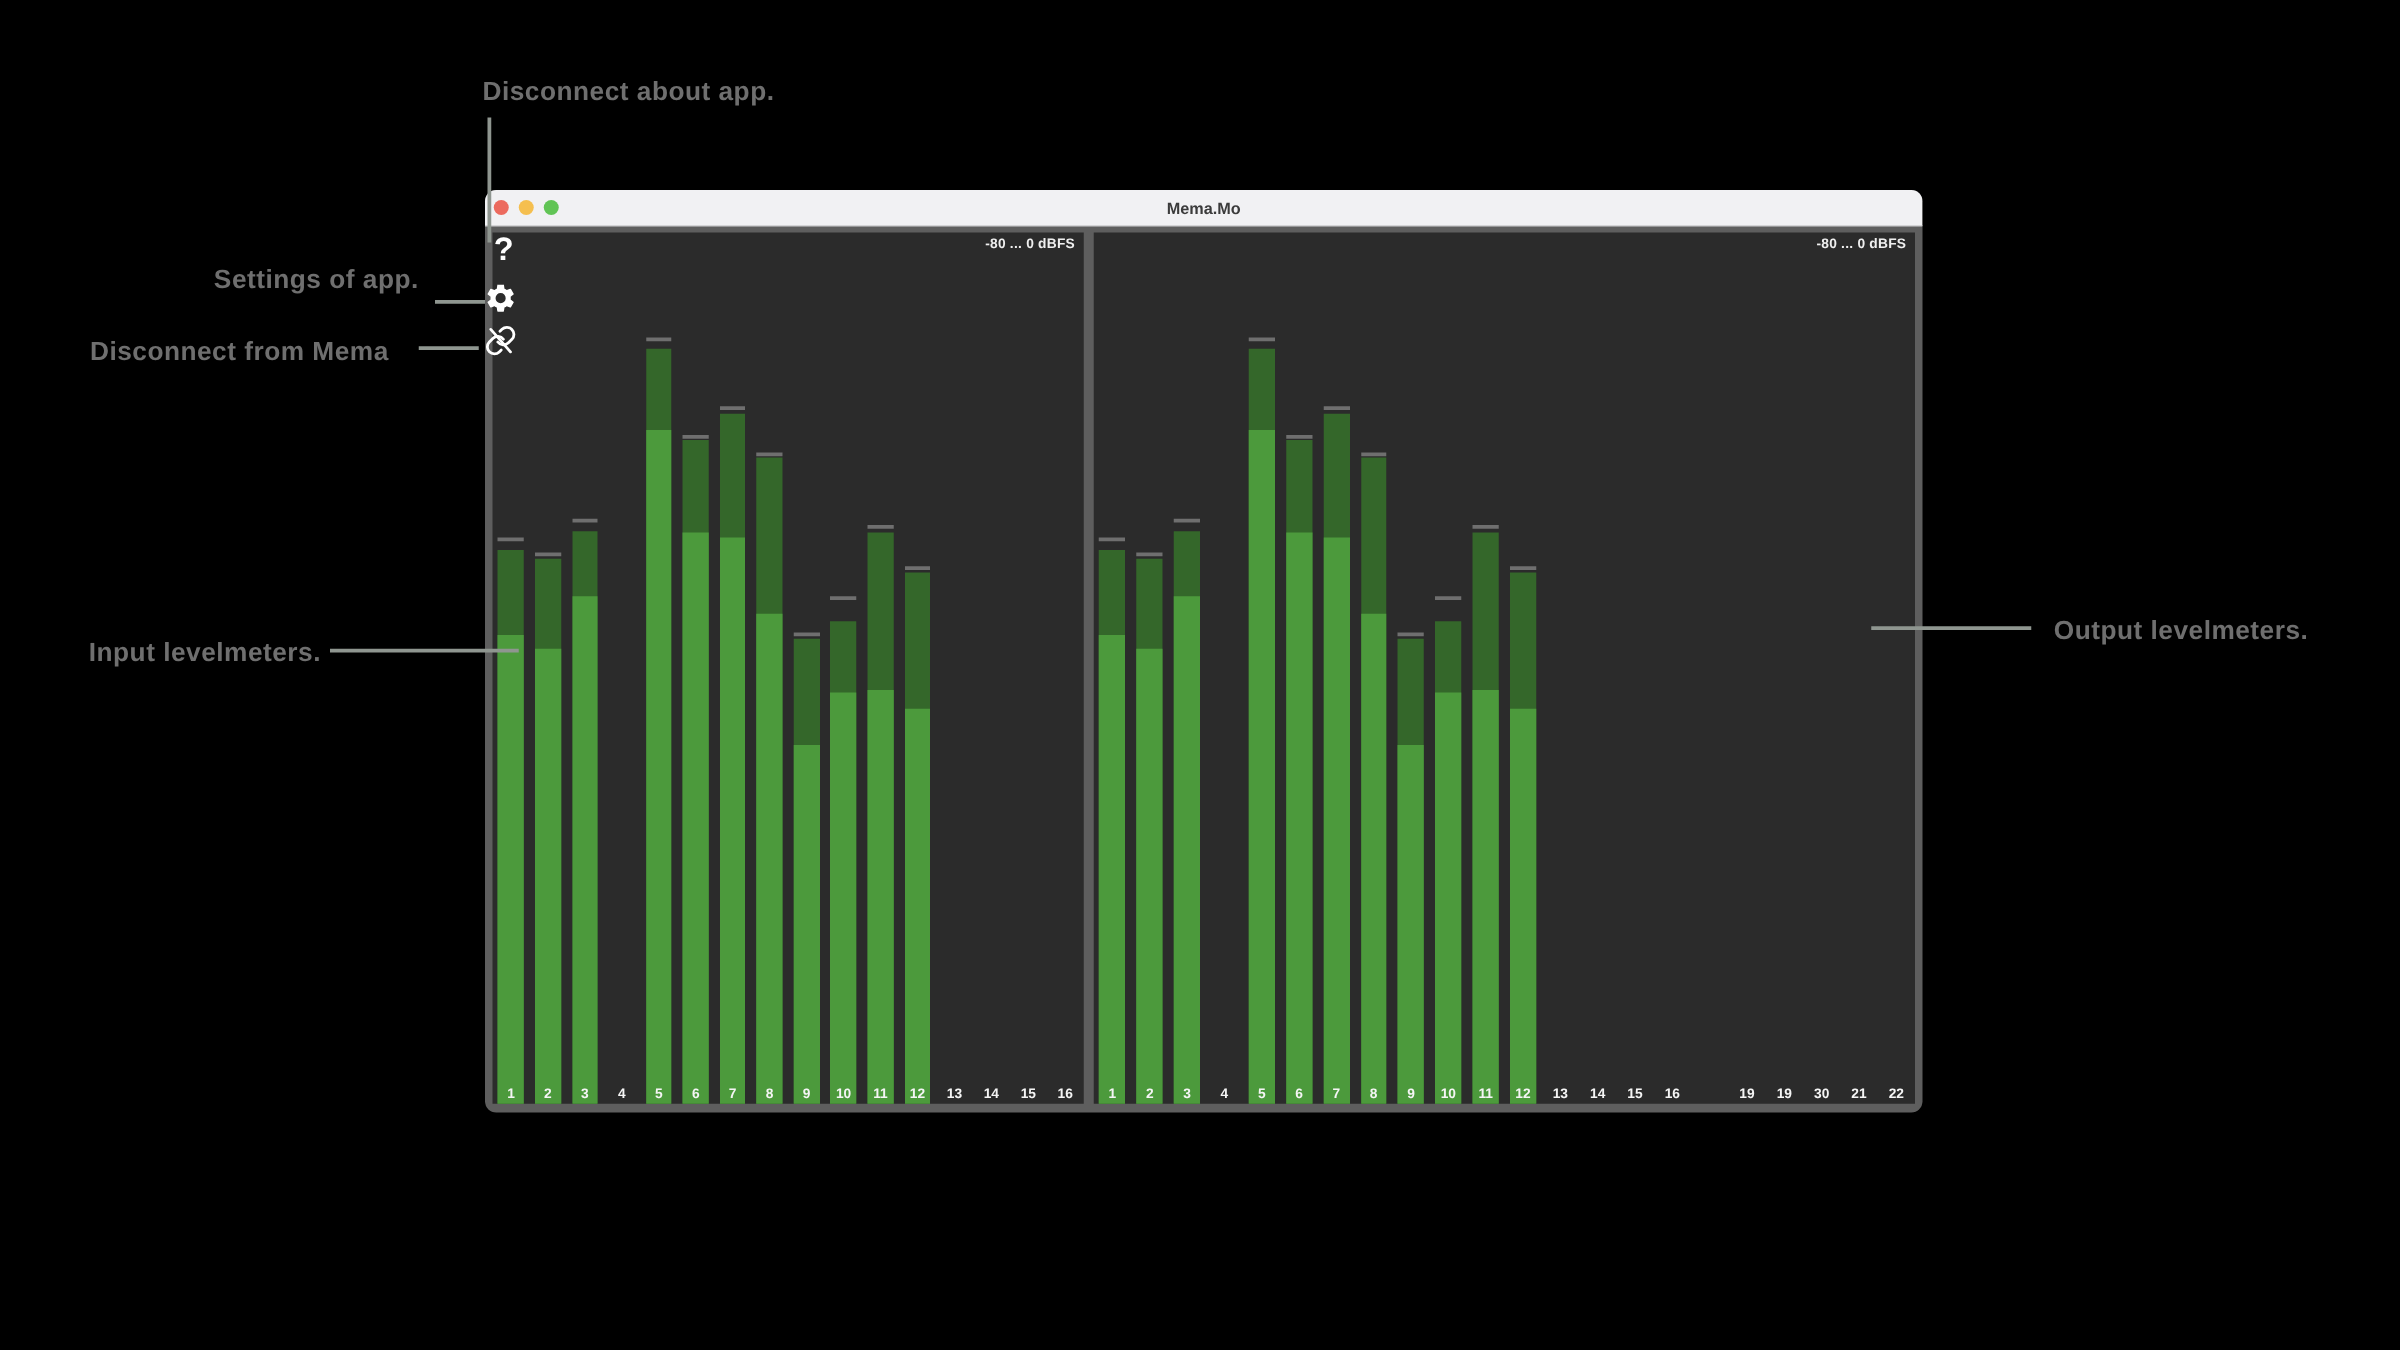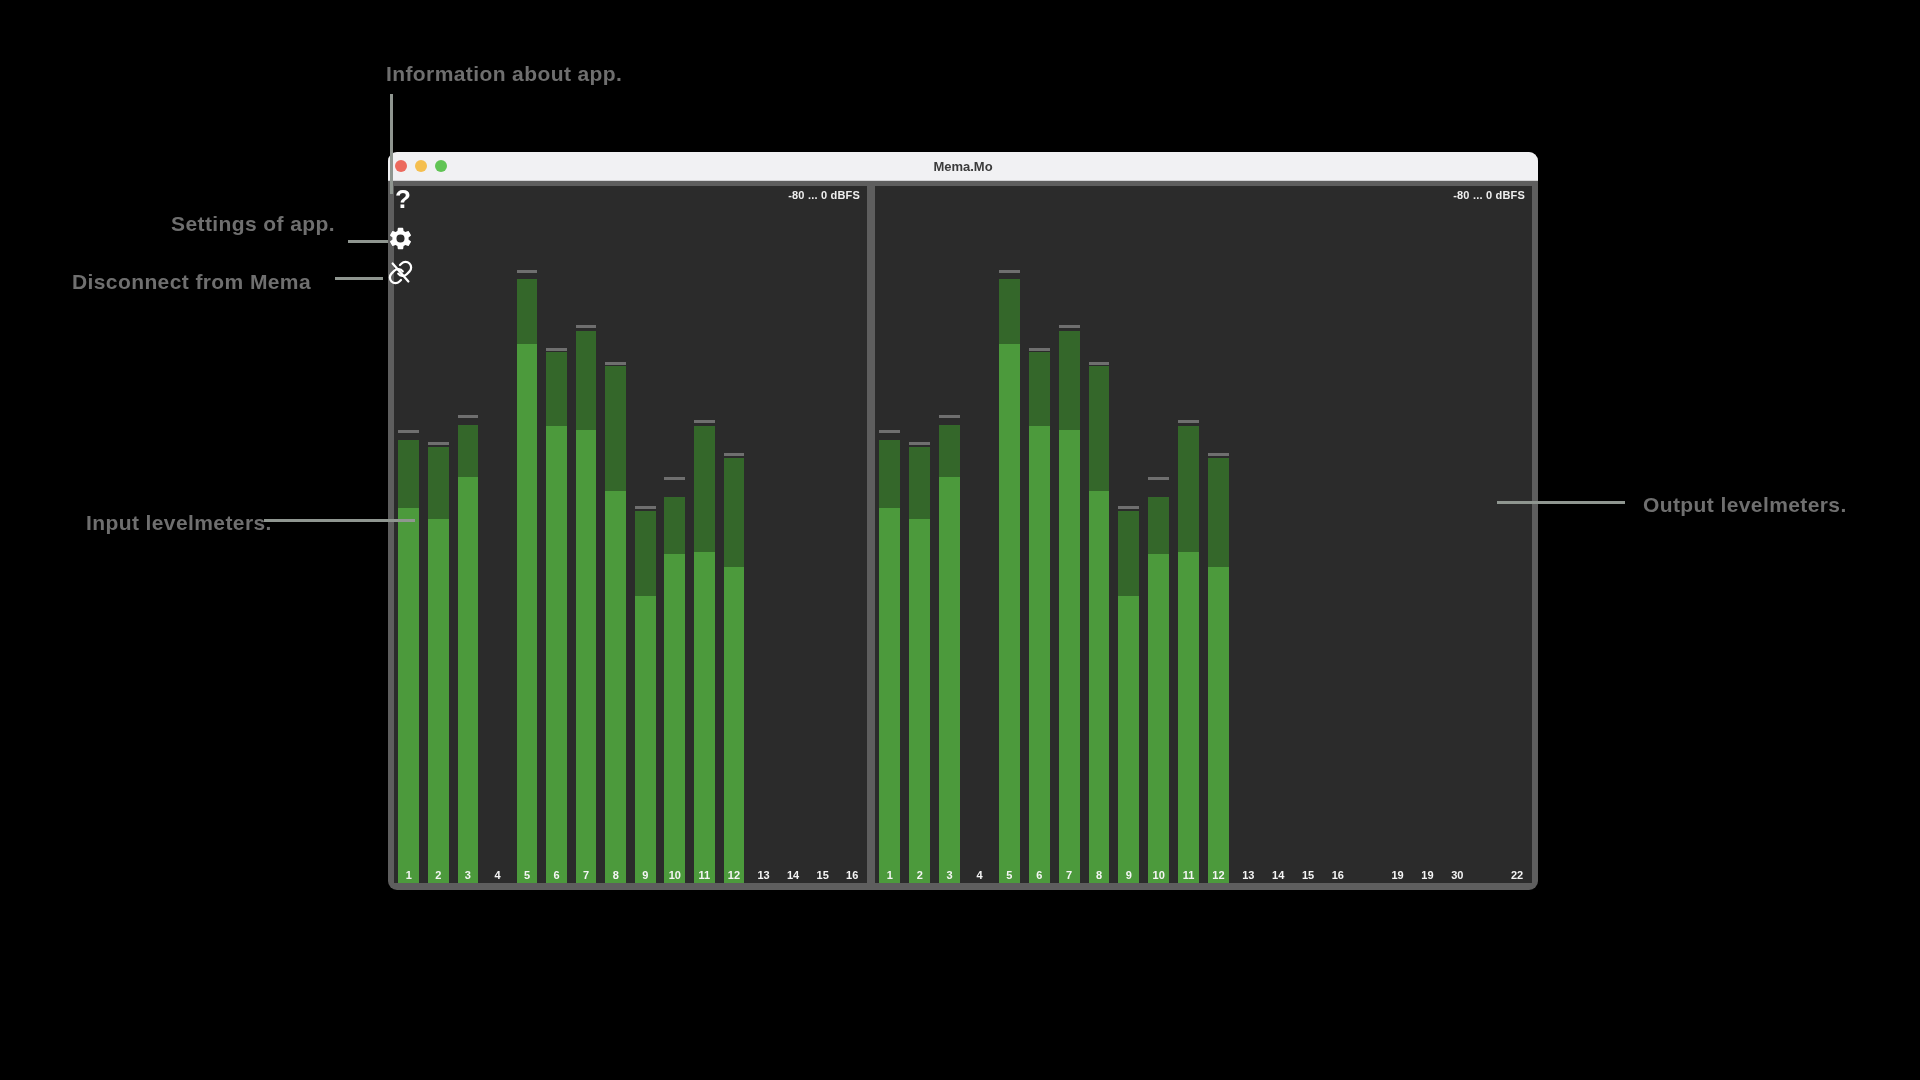--- a/index.html
+++ b/index.html
@@ -42,30 +42,30 @@
   
   .tool-icons{position:absolute;left:-8px;top:0;width:30px;z-index:6;}
   .qmark{position:absolute;left:9px;top:-1px;color:#fff;font-size:26px;
          font-weight:700;line-height:28px;}
   .gear{position:absolute;left:1px;top:39px;}
   .linkoff{position:absolute;left:1px;top:73px;}
 </style>
 </head>
 <body>
 
-<div class="ann" style="left:386px;top:62px;">Information about app.</div>
+<div class="ann" style="left:386px;top:62px;">Disconnect about app.</div>
 <div class="ann-line" style="left:390px;top:94px;width:3px;height:100px;"></div>
 
 <div class="ann" style="left:100px;top:212px;width:235px;text-align:right;">Settings of app.</div>
 <div class="ann-line" style="left:348px;top:240px;width:40px;height:3px;"></div>
 
 <div class="ann" style="left:60px;top:270px;width:263px;text-align:center;">Disconnect from Mema</div>
 <div class="ann-line" style="left:335px;top:277px;width:48px;height:3px;"></div>
 
-<div class="ann" style="left:86px;top:511px;">Input levelmeters.</div>
+<div class="ann" style="left:71px;top:511px;">Input levelmeters.</div>
 <div class="ann-line" style="left:264px;top:519px;width:151px;height:3px;z-index:40;"></div>
 
 <div class="ann" style="left:1643px;top:493px;">Output levelmeters.</div>
 <div class="ann-line" style="left:1497px;top:501px;width:128px;height:3px;z-index:40;"></div>
 
 <div class="window">
   <div class="titlebar">
     <div class="lights">
       <div class="light" id="light-close" style="background: rgb(236, 106, 94);"></div>
       <div class="light" id="light-min" style="background: rgb(245, 191, 79);"></div>
@@ -261,20 +261,23 @@
           </div>
           <div class="mcol" style="left: 77.2727%; width: 4.54545%;">
             <div class="chnum">19</div>
           </div>
           <div class="mcol" style="left: 81.8182%; width: 4.54545%;">
             <div class="chnum">19</div>
           </div>
           <div class="mcol" style="left: 86.3636%; width: 4.54545%;">
             <div class="chnum">30</div>
           </div>
+          <div class="mcol" style="left: 90.9091%; width: 4.54545%;">
+            <div class="chnum">21</div>
+          </div>
           <div class="mcol" style="left: 95.4545%; width: 4.54545%;">
             <div class="chnum">22</div>
           </div>
         </div>
     </div>
 
   </div>
 </div>
 
 </body></html>

